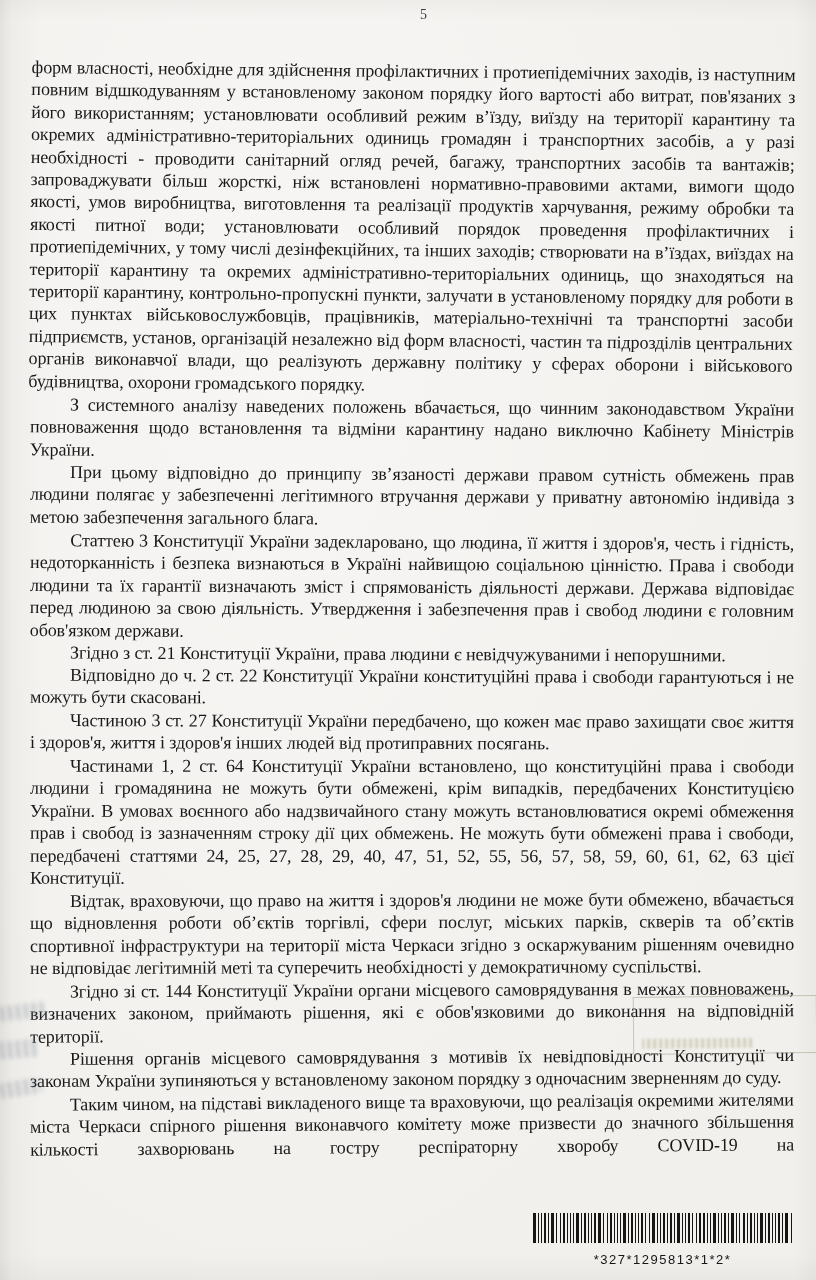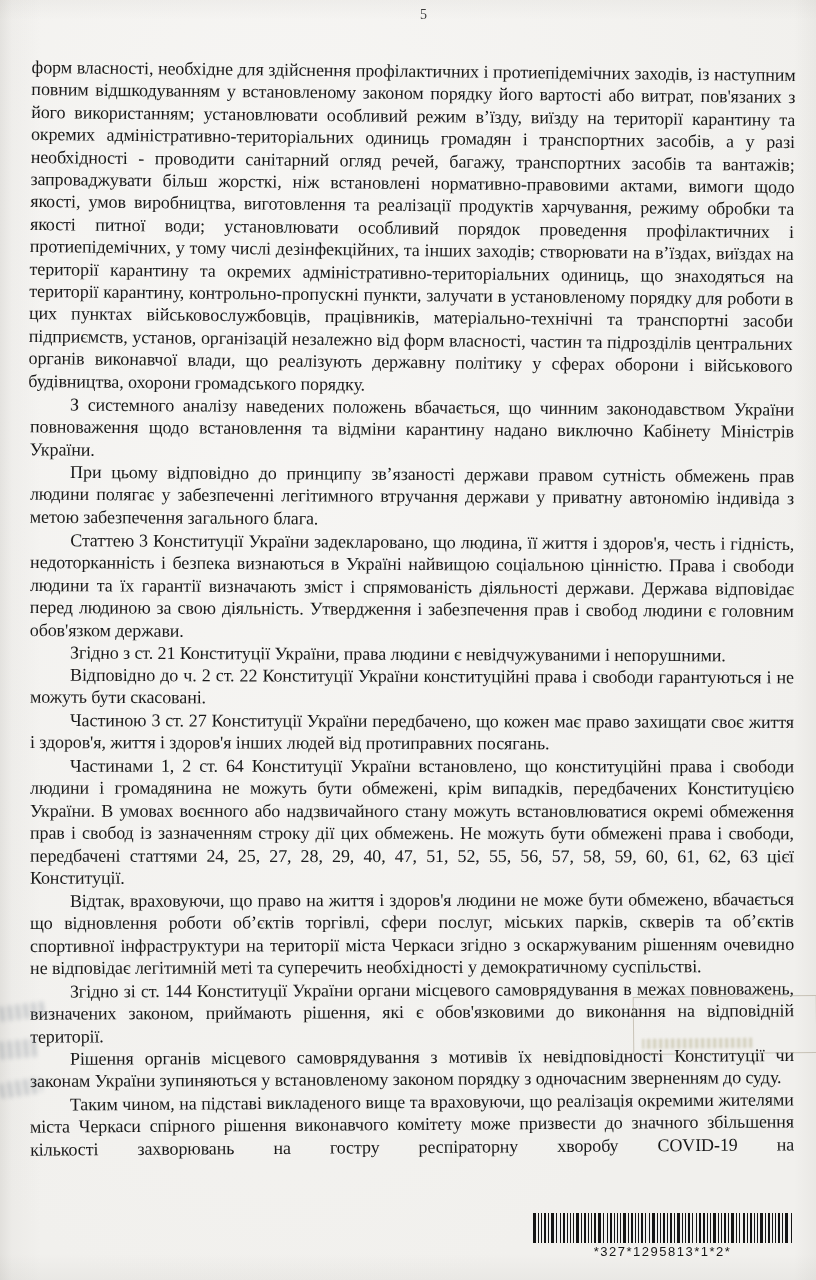--- a/index.html
+++ b/index.html
@@ -47,21 +47,21 @@
   }
   .bleed1{left:0;top:1004px;width:46px;height:15px;transform:rotate(-7deg);}
   .bleed2{left:0;top:1040px;width:40px;height:18px;transform:rotate(-5deg);}
   .bleed3{left:0;top:1080px;width:42px;height:16px;transform:rotate(-9deg);border-radius:4px;}
 
   .barcode{position:absolute;left:533px;top:1213px;width:259px;}
   .bars{height:30px;display:flex;align-items:stretch;overflow:hidden;}
   .bar{flex:0 0 auto;background:#151515;}
   .gap{flex:1 0 auto;}
   .barcode-label{
-    margin-top:1px;text-align:center;
+    margin-top:9px;text-align:center;
     font-family:"Liberation Sans","DejaVu Sans",sans-serif;
     font-size:13px;letter-spacing:1.5px;color:#161616;white-space:nowrap;
   }
 </style>
 </head>
 <body>
 
 <div class="page">
 
   <div class="page-number">5</div>

